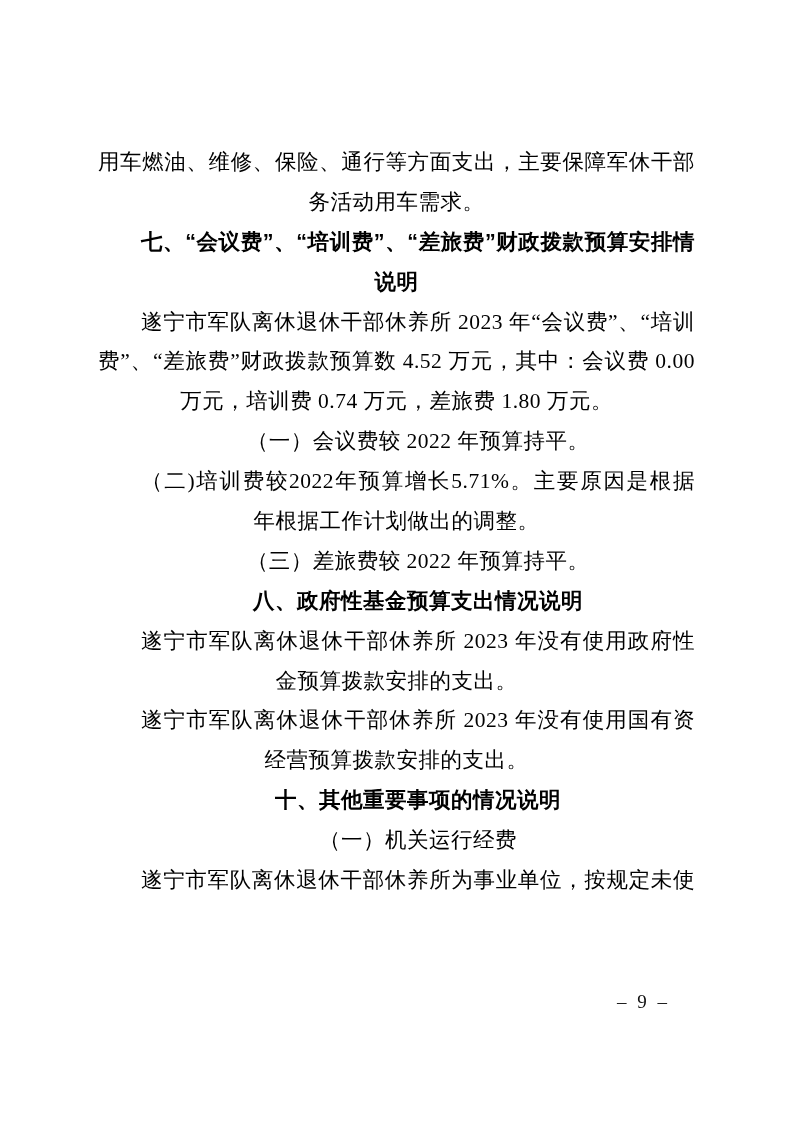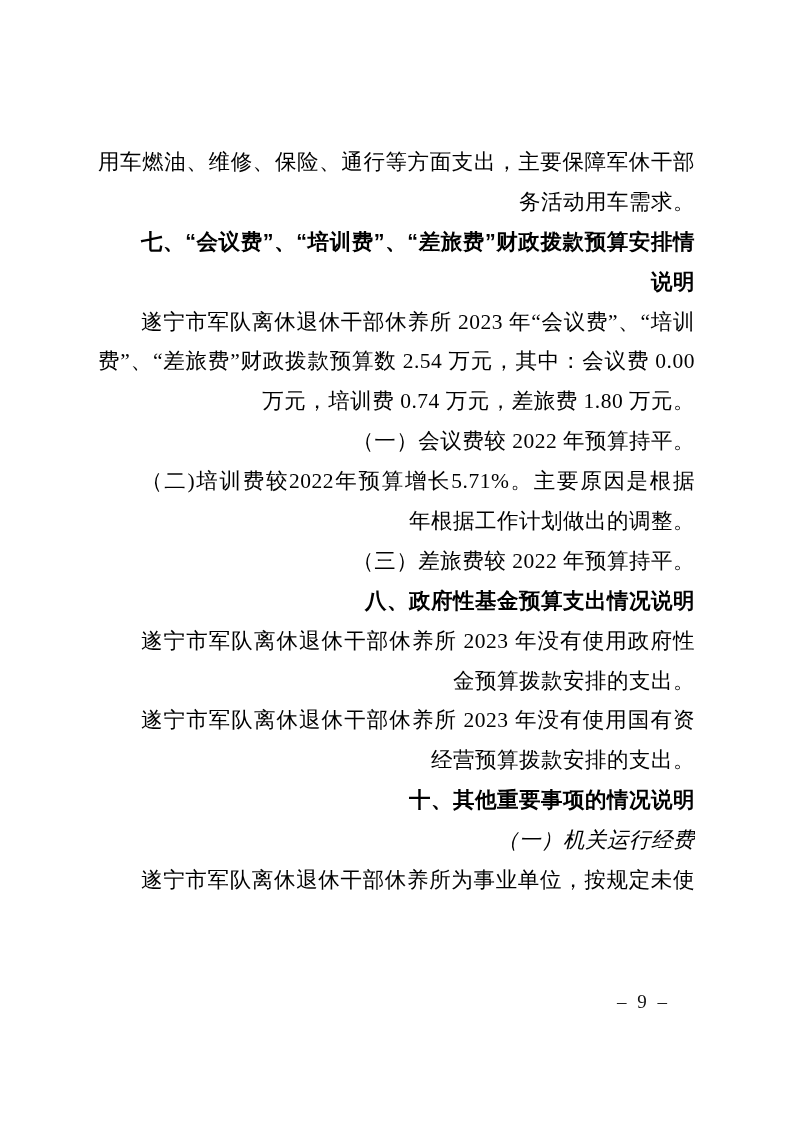--- a/index.html
+++ b/index.html
@@ -21,39 +21,38 @@
     position: absolute;
     left: 98px;
     top: 143px;
     width: 597px;
   }
   .line {
     height: 39.9px;
     line-height: 39.9px;
     font-size: 21.5px;
     overflow: hidden;
-    text-align: right;
+    text-align: center;
     letter-spacing: 0.5px;
   }
   .line.fill {
     text-align: justify;
     text-align-last: justify;
     text-justify: inter-character;
   }
   .line.indent {
     padding-left: 43px;
   }
   .heading {
     font-family: "Liberation Sans", "DejaVu Sans", sans-serif;
     font-weight: 700;
     font-size: 21.5px;
   }
   .kai {
     font-family: "Liberation Serif", "DejaVu Serif", serif;
-    font-style: italic;
   }
   .footer {
     position: absolute;
     top: 991px;
     left: 0;
     right: 123px;
     text-align: right;
     font-size: 19px;
     font-family: "Liberation Serif", "DejaVu Serif", serif;
     letter-spacing: 3px;
@@ -66,21 +65,21 @@
 <div class="page">
   <div class="content">
 
     <div class="line body fill">用车燃油、维修、保险、通行等方面支出，主要保障军休干部服</div>
     <div class="line body">务活动用车需求。</div>
 
     <div class="line heading indent fill">七、“会议费”、“培训费”、“差旅费”财政拨款预算安排情况</div>
     <div class="line heading">说明</div>
 
     <div class="line body indent fill">遂宁市军队离休退休干部休养所 2023 年“会议费”、“培训</div>
-    <div class="line body fill">费”、“差旅费”财政拨款预算数 2.54 万元，其中：会议费 0.00</div>
+    <div class="line body fill">费”、“差旅费”财政拨款预算数 4.52 万元，其中：会议费 0.00</div>
     <div class="line body">万元，培训费 0.74 万元，差旅费 1.80 万元。</div>
 
     <div class="line body indent">（一）会议费较 2022 年预算持平。</div>
 
     <div class="line body indent fill">（二)培训费较2022年预算增长5.71%。主要原因是根据2023</div>
     <div class="line body">年根据工作计划做出的调整。</div>
 
     <div class="line body indent">（三）差旅费较 2022 年预算持平。</div>
 
     <div class="line heading indent">八、政府性基金预算支出情况说明</div>

